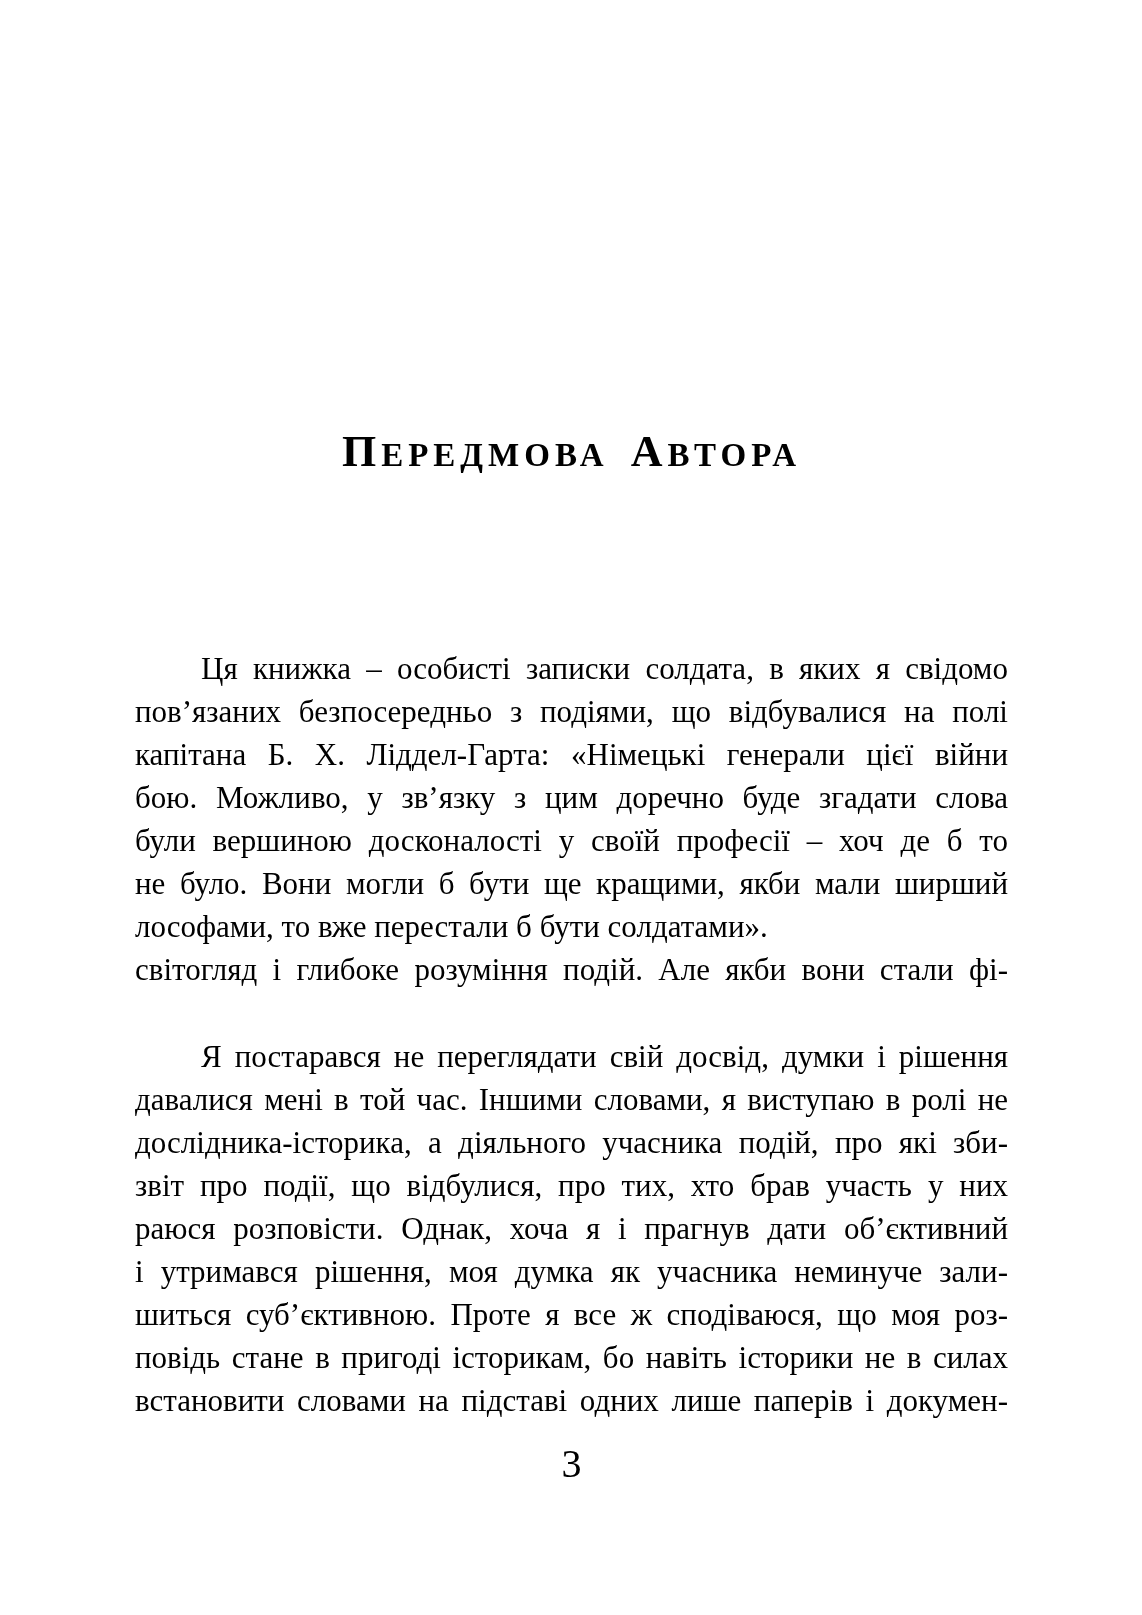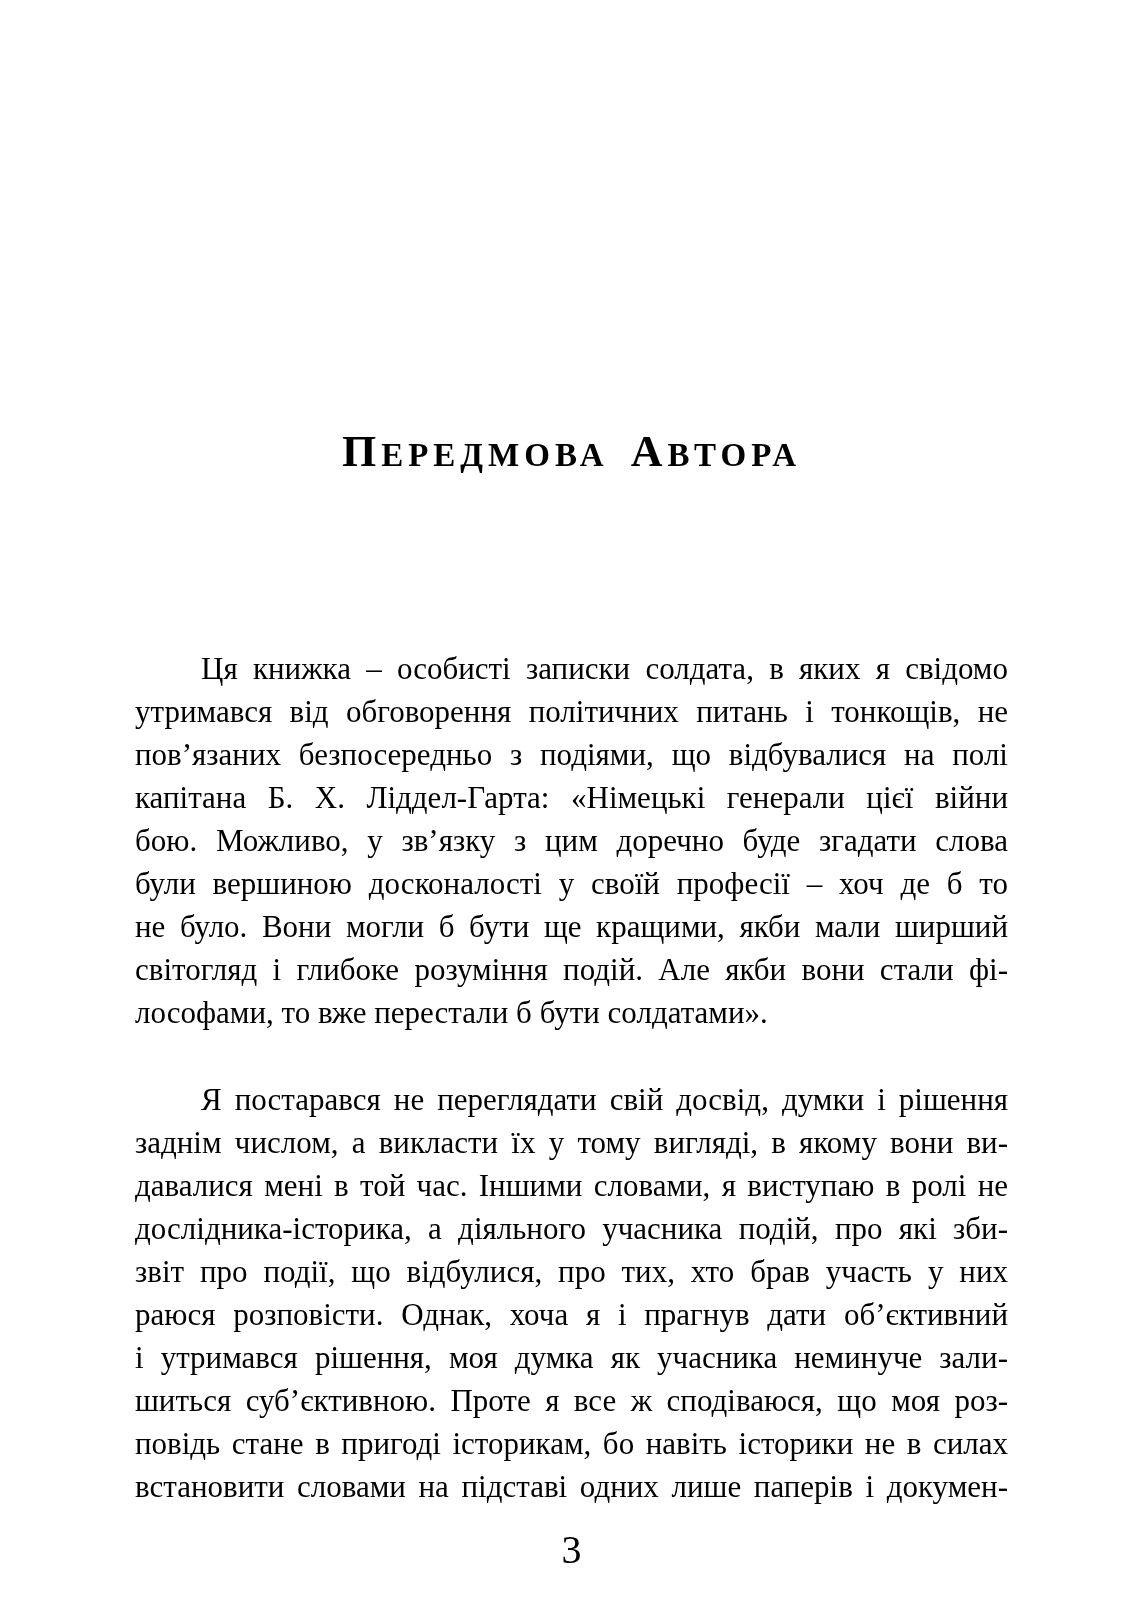--- a/index.html
+++ b/index.html
@@ -49,32 +49,30 @@
   }
 </style>
 </head>
 <body>
 
 <div class="page" style="background: rgb(255, 255, 255); color: rgb(0, 0, 0);">
   <h1 class="chapter-title"><span class="title-word"><span class="cap">П</span><span class="smallcaps">ЕРЕДМОВА</span></span><span class="title-word"><span class="cap">А</span><span class="smallcaps">ВТОРА</span></span></h1>
   <main class="body-text">
       <div class="paragraph">
         <div class="line first-line">Ця книжка – особисті записки солдата, в яких я свідомо</div>
-        <div class="line">утримався від обговорення політичних питань і тонкощів, не</div>
         <div class="line">пов’язаних безпосередньо з подіями, що відбувалися на полі</div>
         <div class="line">капітана Б. Х. Ліддел-Гарта: «Німецькі генерали цієї війни</div>
         <div class="line">бою. Можливо, у зв’язку з цим доречно буде згадати слова</div>
         <div class="line">були вершиною досконалості у своїй професії – хоч де б то</div>
         <div class="line">не було. Вони могли б бути ще кращими, якби мали ширший</div>
+        <div class="line last-line">лософами, то вже перестали б бути солдатами».</div>
         <div class="line">світогляд і глибоке розуміння подій. Але якби вони стали фі-</div>
-        <div class="line last-line">лософами, то вже перестали б бути солдатами».</div>
       </div>
       <div class="paragraph">
         <div class="line first-line">Я постарався не переглядати свій досвід, думки і рішення</div>
-        <div class="line">заднім числом, а викласти їх у тому вигляді, в якому вони ви-</div>
         <div class="line">давалися мені в той час. Іншими словами, я виступаю в ролі не</div>
         <div class="line">дослідника-історика, а діяльного учасника подій, про які зби-</div>
         <div class="line">звіт про події, що відбулися, про тих, хто брав участь у них</div>
         <div class="line">раюся розповісти. Однак, хоча я і прагнув дати об’єктивний</div>
         <div class="line">і утримався рішення, моя думка як учасника неминуче зали-</div>
         <div class="line">шиться суб’єктивною. Проте я все ж сподіваюся, що моя роз-</div>
         <div class="line">повідь стане в пригоді історикам, бо навіть історики не в силах</div>
         <div class="line">встановити словами на підставі одних лише паперів і докумен-</div>
       </div>
     </main>

